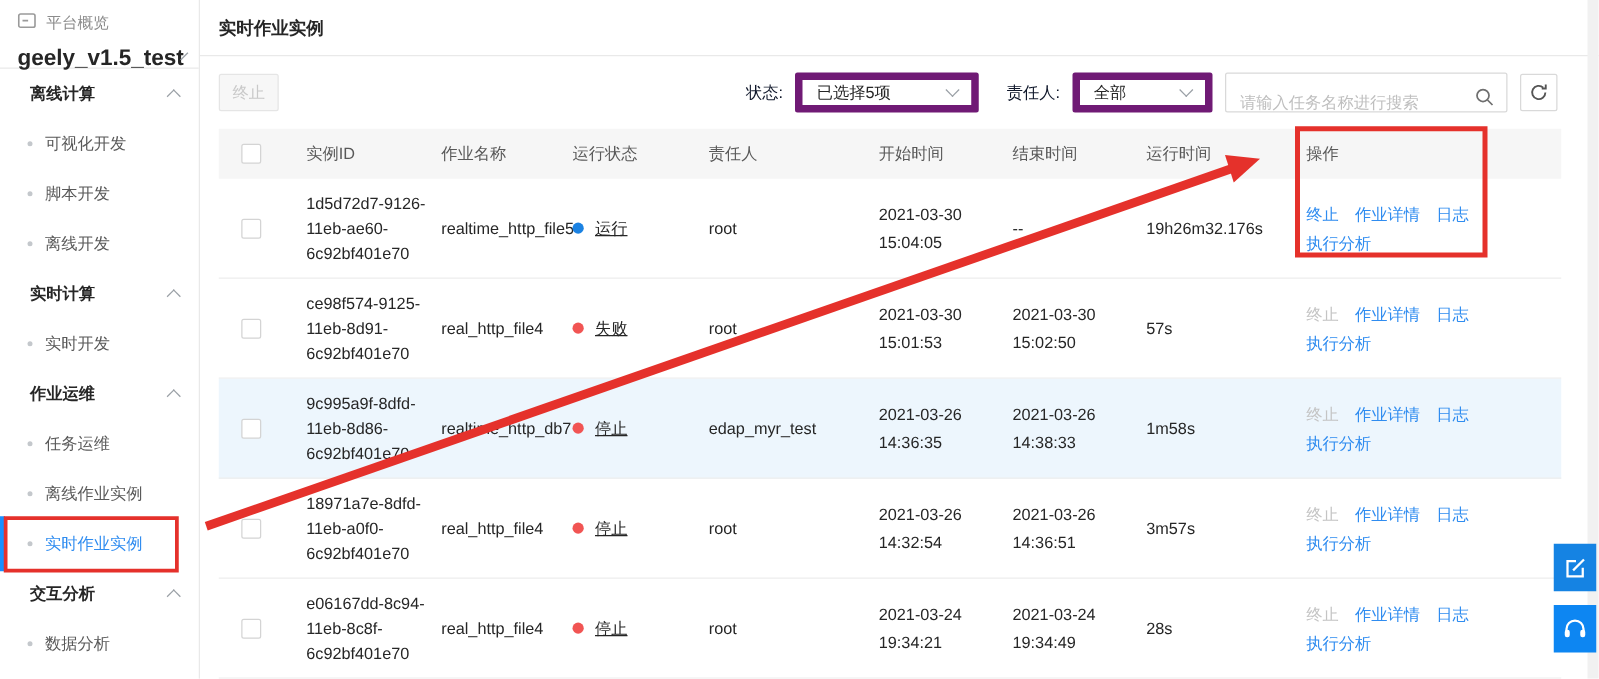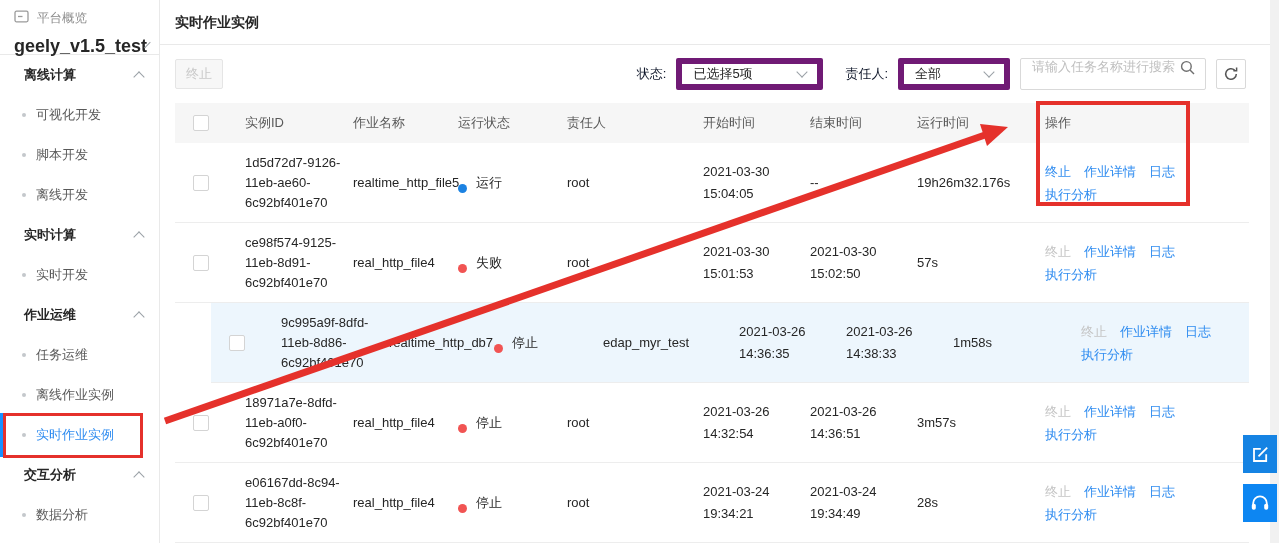--- a/index.html
+++ b/index.html
@@ -36,41 +36,41 @@
   .toolbar { height:58px; display:flex; align-items:center; padding:0 33px 0 15px; }
   .btn-disabled { width:48px; height:30px; background:#f7f7f7; border:1px solid #e5e5e5;
                   border-radius:2px; color:#c9c9c9; font-size:13px; font-family:inherit; cursor:not-allowed; }
   .toolbar-right { margin-left:auto; display:flex; align-items:center; gap:10px; }
   .flabel { color:#0f172a; }
   .flabel.owner { margin-left:12px; }
   .select { height:32px; border:6px solid #701a75; border-radius:2px; background:#fff;
             display:flex; align-items:center; justify-content:space-between; padding:0 11px; cursor:pointer; }
   .sel-status { width:147px; }
   .sel-owner  { width:112px; }
-  .search { width:186px; height:32px; border:1px solid #d9d9d9; border-radius:2px;
-            display:flex; align-items:flex-start; padding:0 9px 0 11px; background:#fff; }
+  .search { width:226px; height:32px; border:1px solid #d9d9d9; border-radius:2px;
+            display:flex; align-items:flex-end; padding:0 9px 0 11px; background:#fff; }
   .search input { flex:1; min-width:0; border:none; outline:none; font-size:13px;
                   font-family:inherit; color:#262626; background:transparent; }
   .search input::placeholder { color:#bfbfbf; }
   .icon-btn { width:30px; height:30px; border:1px solid #d9d9d9; border-radius:2px; background:#fff;
               display:flex; align-items:center; justify-content:center; cursor:pointer; }
 
   
   .table { margin:0 30px 0 15px; }
   .grid-cols { display:grid; grid-template-columns:58px 108px 105px 109px 136px 107px 107px 128px 1fr; }
   .thead { background:#f6f6f6; height:40px; align-items:center; color:#595959; }
   .th, .td { padding-left:12px; }
   .th-check, .td-check { padding-left:18px; }
   .tr { min-height:80px; align-items:center; border-bottom:1px solid #ededed; }
-  .tr.hl { background:#edf6fd;margin-left:36px; }
+  .tr.hl { background:#edf6fd; }
   .td { line-height:20px; color:#262626; }
   .td-time { line-height:22px; }
   .checkbox { display:block; width:16px; height:16px; border:1px solid #d4d4d4; border-radius:2px;
               background:#fff; cursor:pointer; }
-  .td-status { display:flex; align-items:flex-end; gap:9px; }
+  .td-status { display:flex; align-items:center; gap:9px;text-decoration:underline; }
   .dot { width:9px; height:9px; border-radius:50%; flex:none; }
   .dot.blue { background:#1b82e2; }
   .dot.red  { background:#f15453; }
   .td-ops { display:flex; flex-wrap:wrap; column-gap:13px; row-gap:2px; width:172px; line-height:21px; }
   .op { color:#2f8cf0; text-decoration:none; cursor:pointer; }
   .op.disabled { color:#c4c4c4; cursor:default; }
 
   
   .ann-rect { position:absolute; border:3px solid #e5312b; pointer-events:none; z-index:49; }
   .ann-sidebar { left:3px; top:413px; width:140px; height:45px; }

